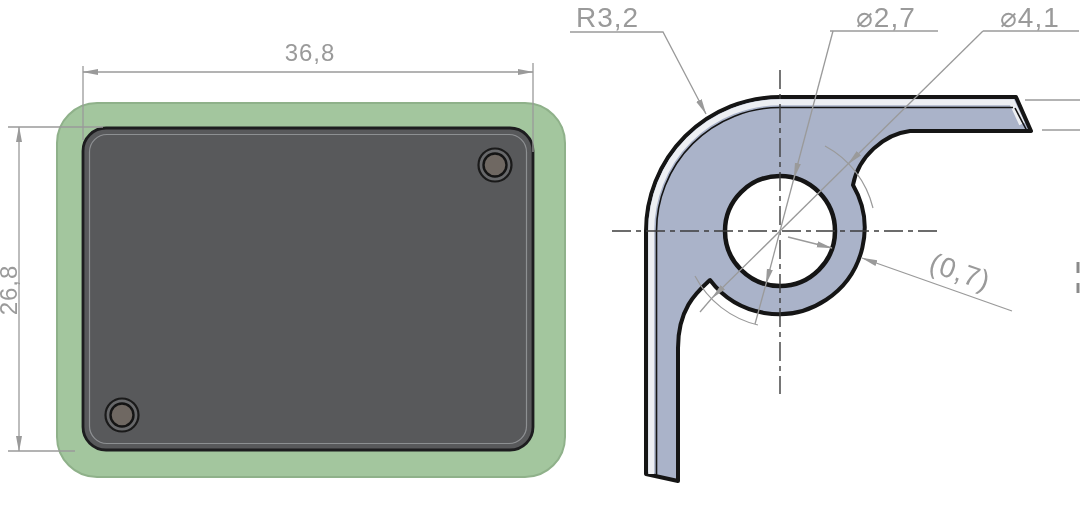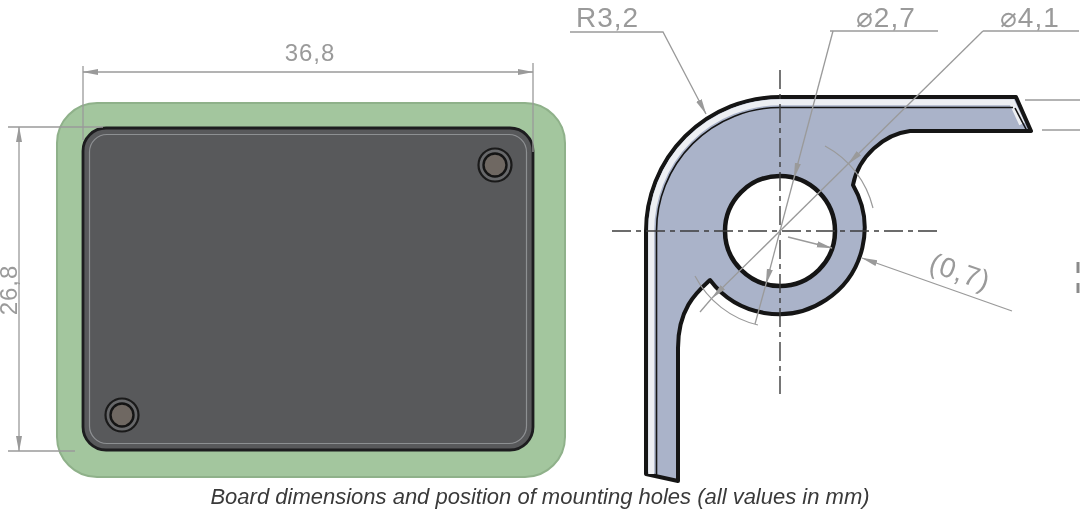--- a/index.html
+++ b/index.html
@@ -122,14 +122,13 @@
         <text class="dim-text" text-anchor="middle" transform="translate(957,281) rotate(19)" font-size="27">(0,7)</text>
       </g>
 
       <line class="dim" x1="1025" y1="100" x2="1080" y2="100"></line>
       <line class="dim" x1="1042" y1="130" x2="1080" y2="130"></line>
       <line class="stub" x1="1078" y1="262" x2="1078" y2="273"></line>
       <line class="stub" x1="1078" y1="283" x2="1078" y2="293"></line>
     </g>
   </svg>
 
-  <div class="caption">Board dimensions and position of mounting holes (all values in mm)</div>
 </div>
 
 </body></html>

